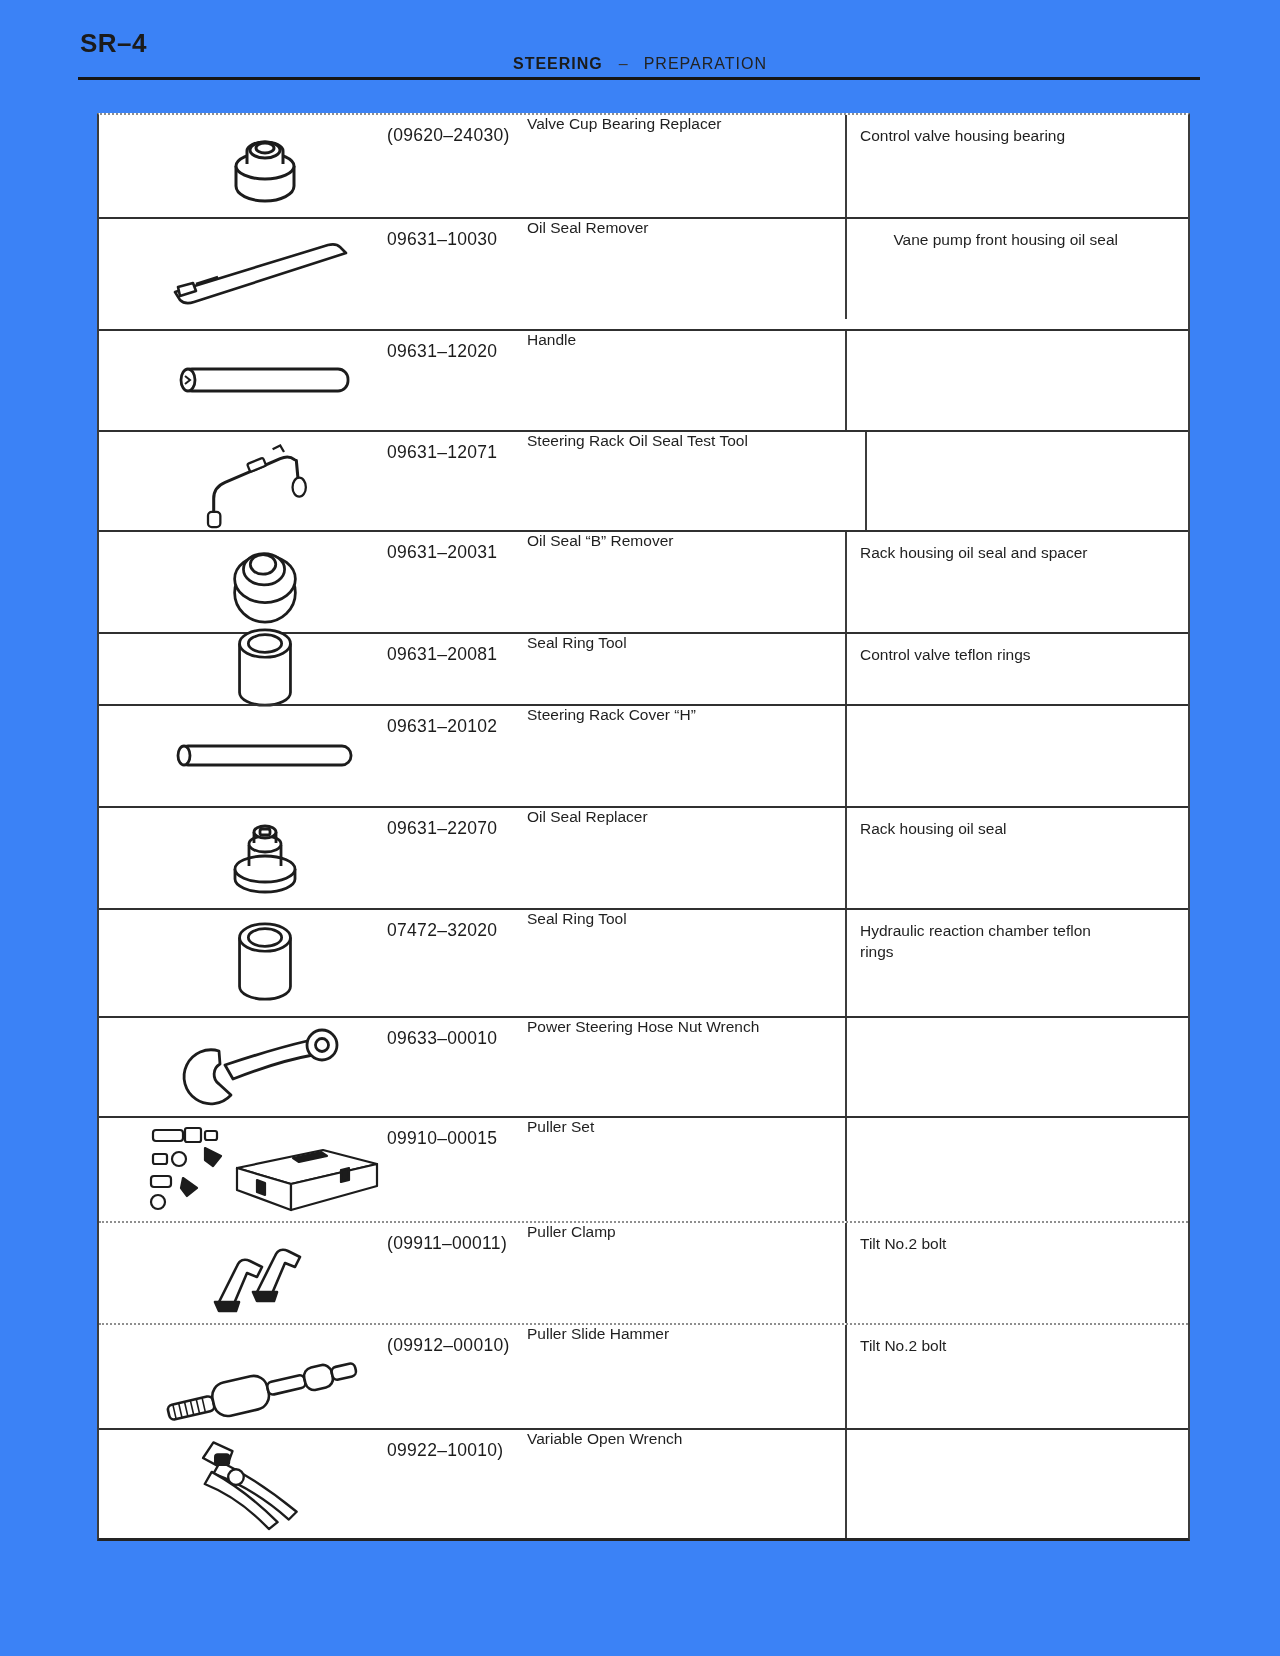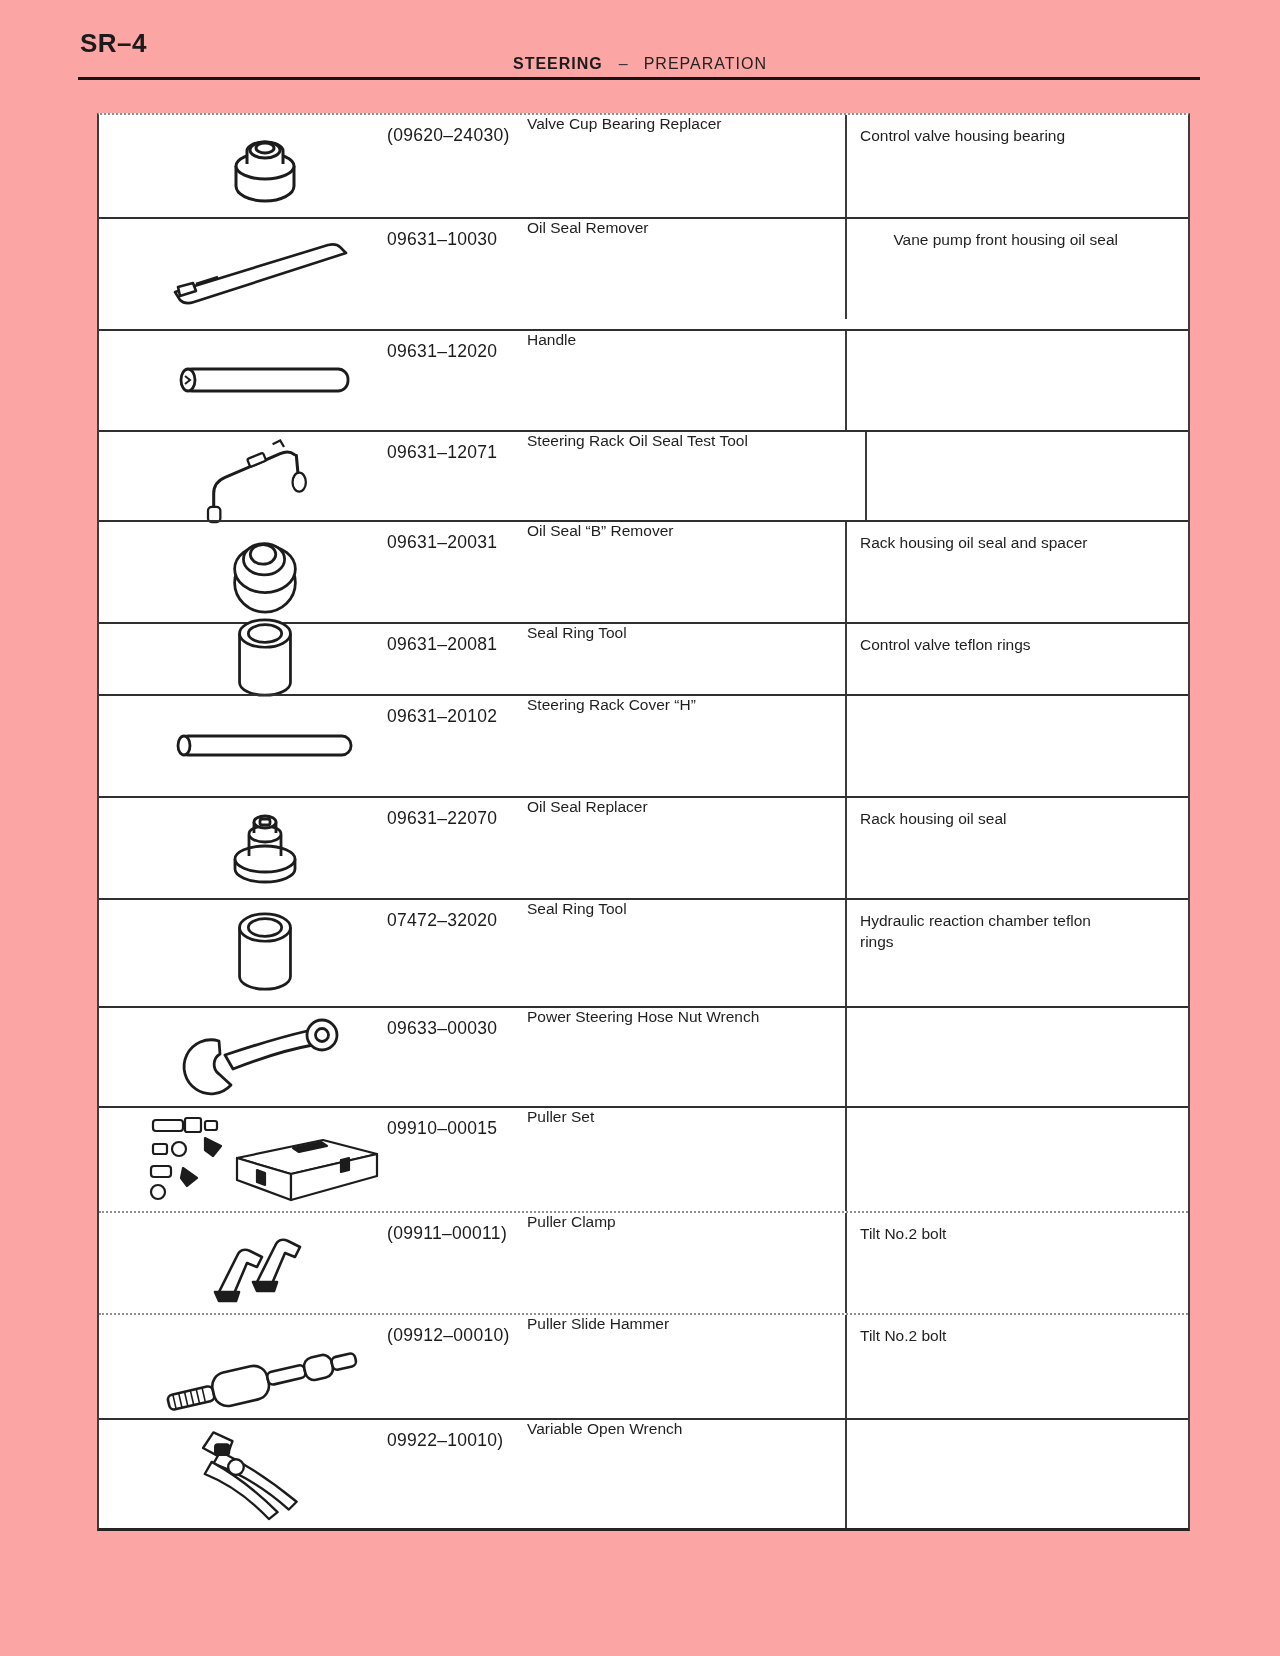--- a/index.html
+++ b/index.html
@@ -3,21 +3,21 @@
 <meta charset="utf-8">
 <style>
   html,body{margin:0;padding:0;}
   body{
     width:1280px;height:1656px;
     background:#ffffff;
     font-family:"Liberation Sans",sans-serif;
     color:#1b1b1b;
     -webkit-font-smoothing:antialiased;
   }
-  .page{position:relative;width:1280px;height:1656px;background:#fca5a5;overflow:hidden;}
+  .page{position:relative;width:1280px;height:1656px;background:#3b82f6;overflow:hidden;}
 
   .page-code{
     position:absolute;left:80px;top:28px;
     font-size:26px;font-weight:bold;letter-spacing:.5px;
   }
   .page-header{
     position:absolute;left:0;top:55px;width:100%;
     text-align:center;font-size:16px;white-space:nowrap;
   }
   .hdr-section{font-weight:bold;letter-spacing:1px;}
@@ -121,21 +121,21 @@
               </g>
             </svg>
           </div>
           <span class="pn">09631–12020</span>
           <span class="tn">Handle</span>
         </div>
         <div class="cell-usage">
           <span class="usage"></span>
         </div>
       </div>
-      <div class="row solid-top" style="height: 90px; gap: 20px;">
+      <div class="row solid-top" style="height: 100px; gap: 20px;">
         <div class="cell-main">
           <div class="illus">
             <svg width="152" height="95" viewBox="0 0 160 100">
               <g fill="none" stroke="#1c1c1c" stroke-width="3.2" stroke-linecap="round">
                 <path d="M26 88 V68 q0 -12 12 -17 l58 -25 q9 -4 15 1"></path>
                 <path d="M113 28 l2 22"></path>
               </g>
               <g fill="#fff" stroke="#1c1c1c" stroke-width="2.4">
                 <rect x="20" y="82" width="13" height="16" rx="4"></rect>
                 <ellipse cx="116" cy="56" rx="7" ry="10"></ellipse>
@@ -250,21 +250,21 @@
           <div class="illus">
             <svg width="185" height="92" viewBox="0 0 185 92">
               <g fill="#fff" stroke="#1c1c1c" stroke-width="2.8" stroke-linejoin="round">
                 <path d="M46 30 a27 27 0 1 0 12 44 l-12 -11 a12 12 0 0 1 1 -20 z"></path>
                 <path d="M52 44 Q100 28 134 20 l6 14 Q106 40 60 58 Z"></path>
                 <circle cx="149" cy="24" r="15"></circle>
                 <circle cx="149" cy="24" r="6.5"></circle>
               </g>
             </svg>
           </div>
-          <span class="pn">09633–00030</span>
+          <span class="pn">09633–00010</span>
           <span class="tn">Power Steering Hose Nut Wrench</span>
         </div>
         <div class="cell-usage">
           <span class="usage"></span>
         </div>
       </div>
       <div class="row solid-top" style="height: 105px;">
         <div class="cell-main">
           <div class="illus">
             <svg width="240" height="100" viewBox="0 0 240 100">

